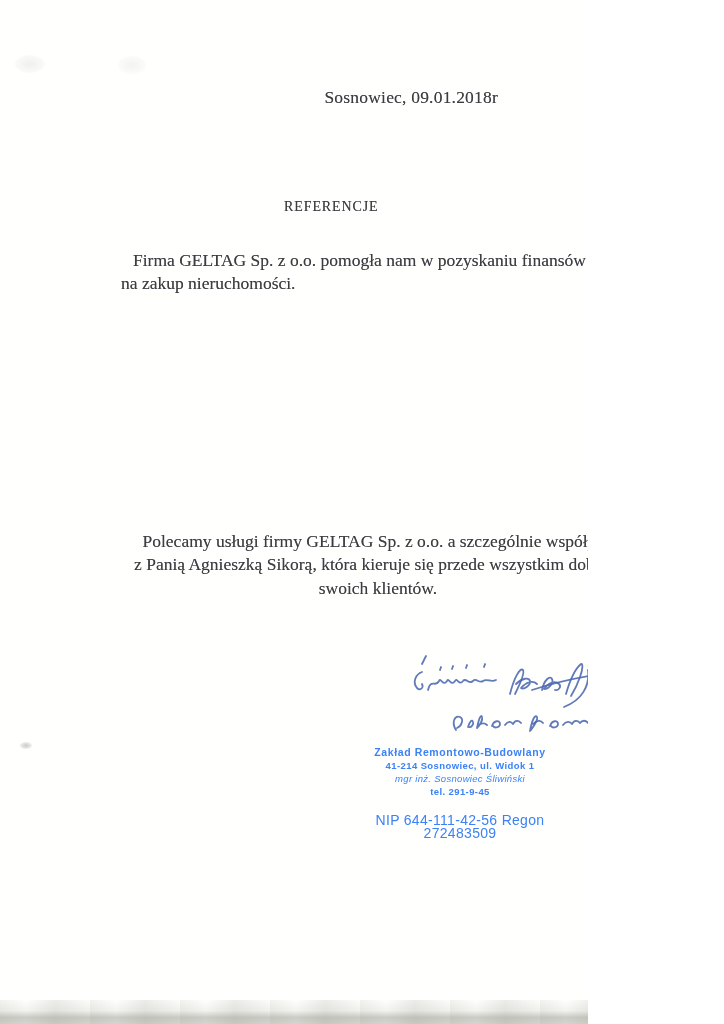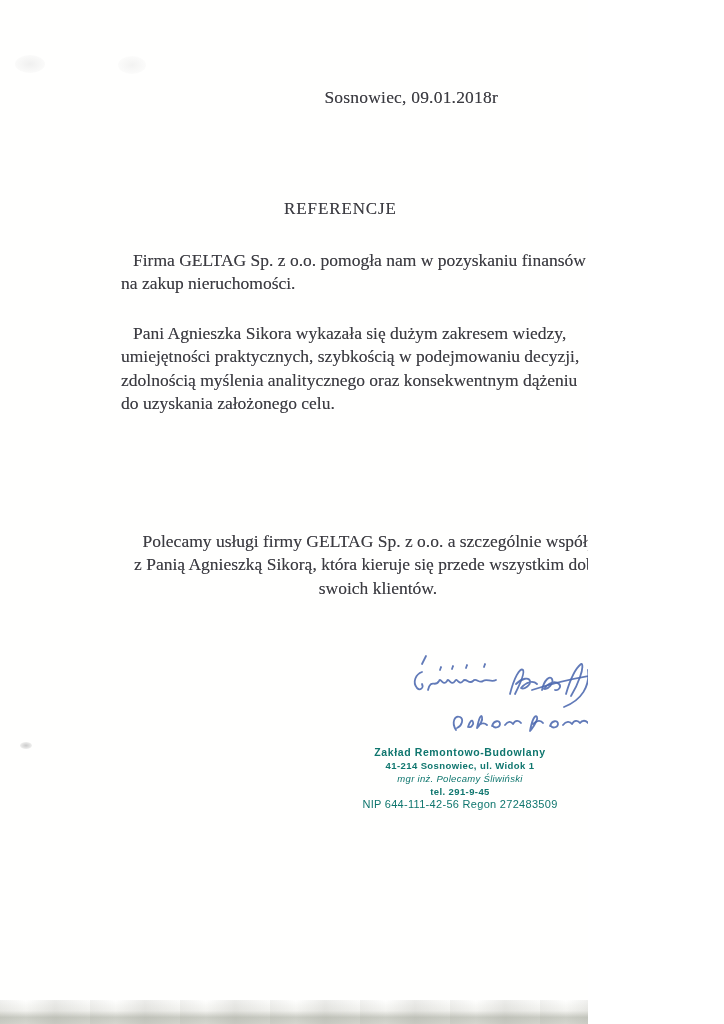--- a/index.html
+++ b/index.html
@@ -23,21 +23,21 @@
     position: absolute;
     top: 87px;
     right: 90px;
     font-size: 17.5px;
     letter-spacing: 0.2px;
   }
   .doc-title {
     position: absolute;
     top: 199px;
     left: 284px;
-    font-size: 17px;
+    font-size: 14px;
     letter-spacing: 0.9px;
   }
   .para {
     position: absolute;
     left: 121px;
     width: 514px;
     font-size: 17.5px;
     line-height: 23.4px;
     white-space: pre-line;
     text-indent: 12px;
@@ -53,42 +53,43 @@
     width: 255px;
     height: 100px;
   }
   .stamp {
     position: absolute;
     left: 338px;
     top: 746px;
     width: 244px;
     text-align: center;
     font-family: "Liberation Sans", sans-serif;
-    color: #0f766e;
+    color: #3b82f6;
     line-height: 13px;
     filter: blur(0.2px);
   }
   .stamp-line-1 {
     font-size: 10.5px;
     font-weight: bold;
     letter-spacing: 0.6px;
   }
   .stamp-line-2, .stamp-line-4 {
     font-size: 9.5px;
     letter-spacing: 0.4px;
     font-weight: bold;
   }
   .stamp-line-3 {
     font-size: 9.5px;
     font-style: italic;
     letter-spacing: 0.3px;
   }
   .stamp-line-5 {
-    font-size: 11px;
+    font-size: 14px;
     letter-spacing: 0.3px;
+    margin-top: 16px;
   }
   .smudge {
     position: absolute;
     border-radius: 50%;
   }
   .smudge-a {
     left: 15px; top: 55px; width: 30px; height: 18px;
     background: radial-gradient(ellipse at center, rgba(205,205,205,0.30), rgba(255,255,255,0));
   }
   .smudge-b {
@@ -123,24 +124,20 @@
   <div class="smudge smudge-b"></div>
   <div class="smudge smudge-c"></div>
 
   <div class="date-line scan-text">Sosnowiec, 09.01.2018r</div>
 
   <div class="doc-title scan-text">REFERENCJE</div>
 
   <div class="para para-1 scan-text">Firma GELTAG Sp. z o.o. pomogła nam w pozyskaniu finansów
 na zakup nieruchomości.</div>
 
-  <div class="para para-2 scan-text">Pani Agnieszka Sikora wykazała się dużym zakresem wiedzy,
-umiejętności praktycznych, szybkością w podejmowaniu decyzji,
-zdolnością myślenia analitycznego oraz konsekwentnym dążeniu
-do uzyskania założonego celu.</div>
 
 
   <div class="para para-4 scan-text">Polecamy usługi firmy GELTAG Sp. z o.o. a szczególnie współpracę
 z Panią Agnieszką Sikorą, która kieruje się przede wszystkim dobrem
 swoich klientów.</div>
 
   <svg class="signature-svg" viewBox="0 0 255 100" xmlns="http://www.w3.org/2000/svg">
     <g fill="none" stroke-width="1.8" stroke-linecap="round" stroke-linejoin="round" stroke-opacity="0.88" stroke="#4b68ae">
 
       <path d="M30,14 l4,-8"></path>
@@ -169,20 +166,20 @@
       <path d="M171,75 C174,71 178,71 180,74 C182,70 186,70 188,73 C190,70 194,70 196,73 C199,70 203,71 206,74"></path>
       <path d="M210,75 C213,73 216,74 218,77"></path>
       <path d="M225,80 l1,2"></path>
       <path d="M238,76 C238,79 237,82 236,84"></path>
     </g>
   </svg>
 
   <div class="stamp">
     <div class="stamp-line-1">Zakład Remontowo-Budowlany</div>
     <div class="stamp-line-2">41-214 Sosnowiec, ul. Widok 1</div>
-    <div class="stamp-line-3">mgr inż. Polecamy Śliwiński</div>
+    <div class="stamp-line-3">mgr inż. Sosnowiec Śliwiński</div>
     <div class="stamp-line-4">tel. 291-9-45</div>
     <div class="stamp-line-5">NIP 644-111-42-56 Regon 272483509</div>
   </div>
 
   <div class="scan-bottom-shadow"></div>
 
 </div>
 
 </body></html>

